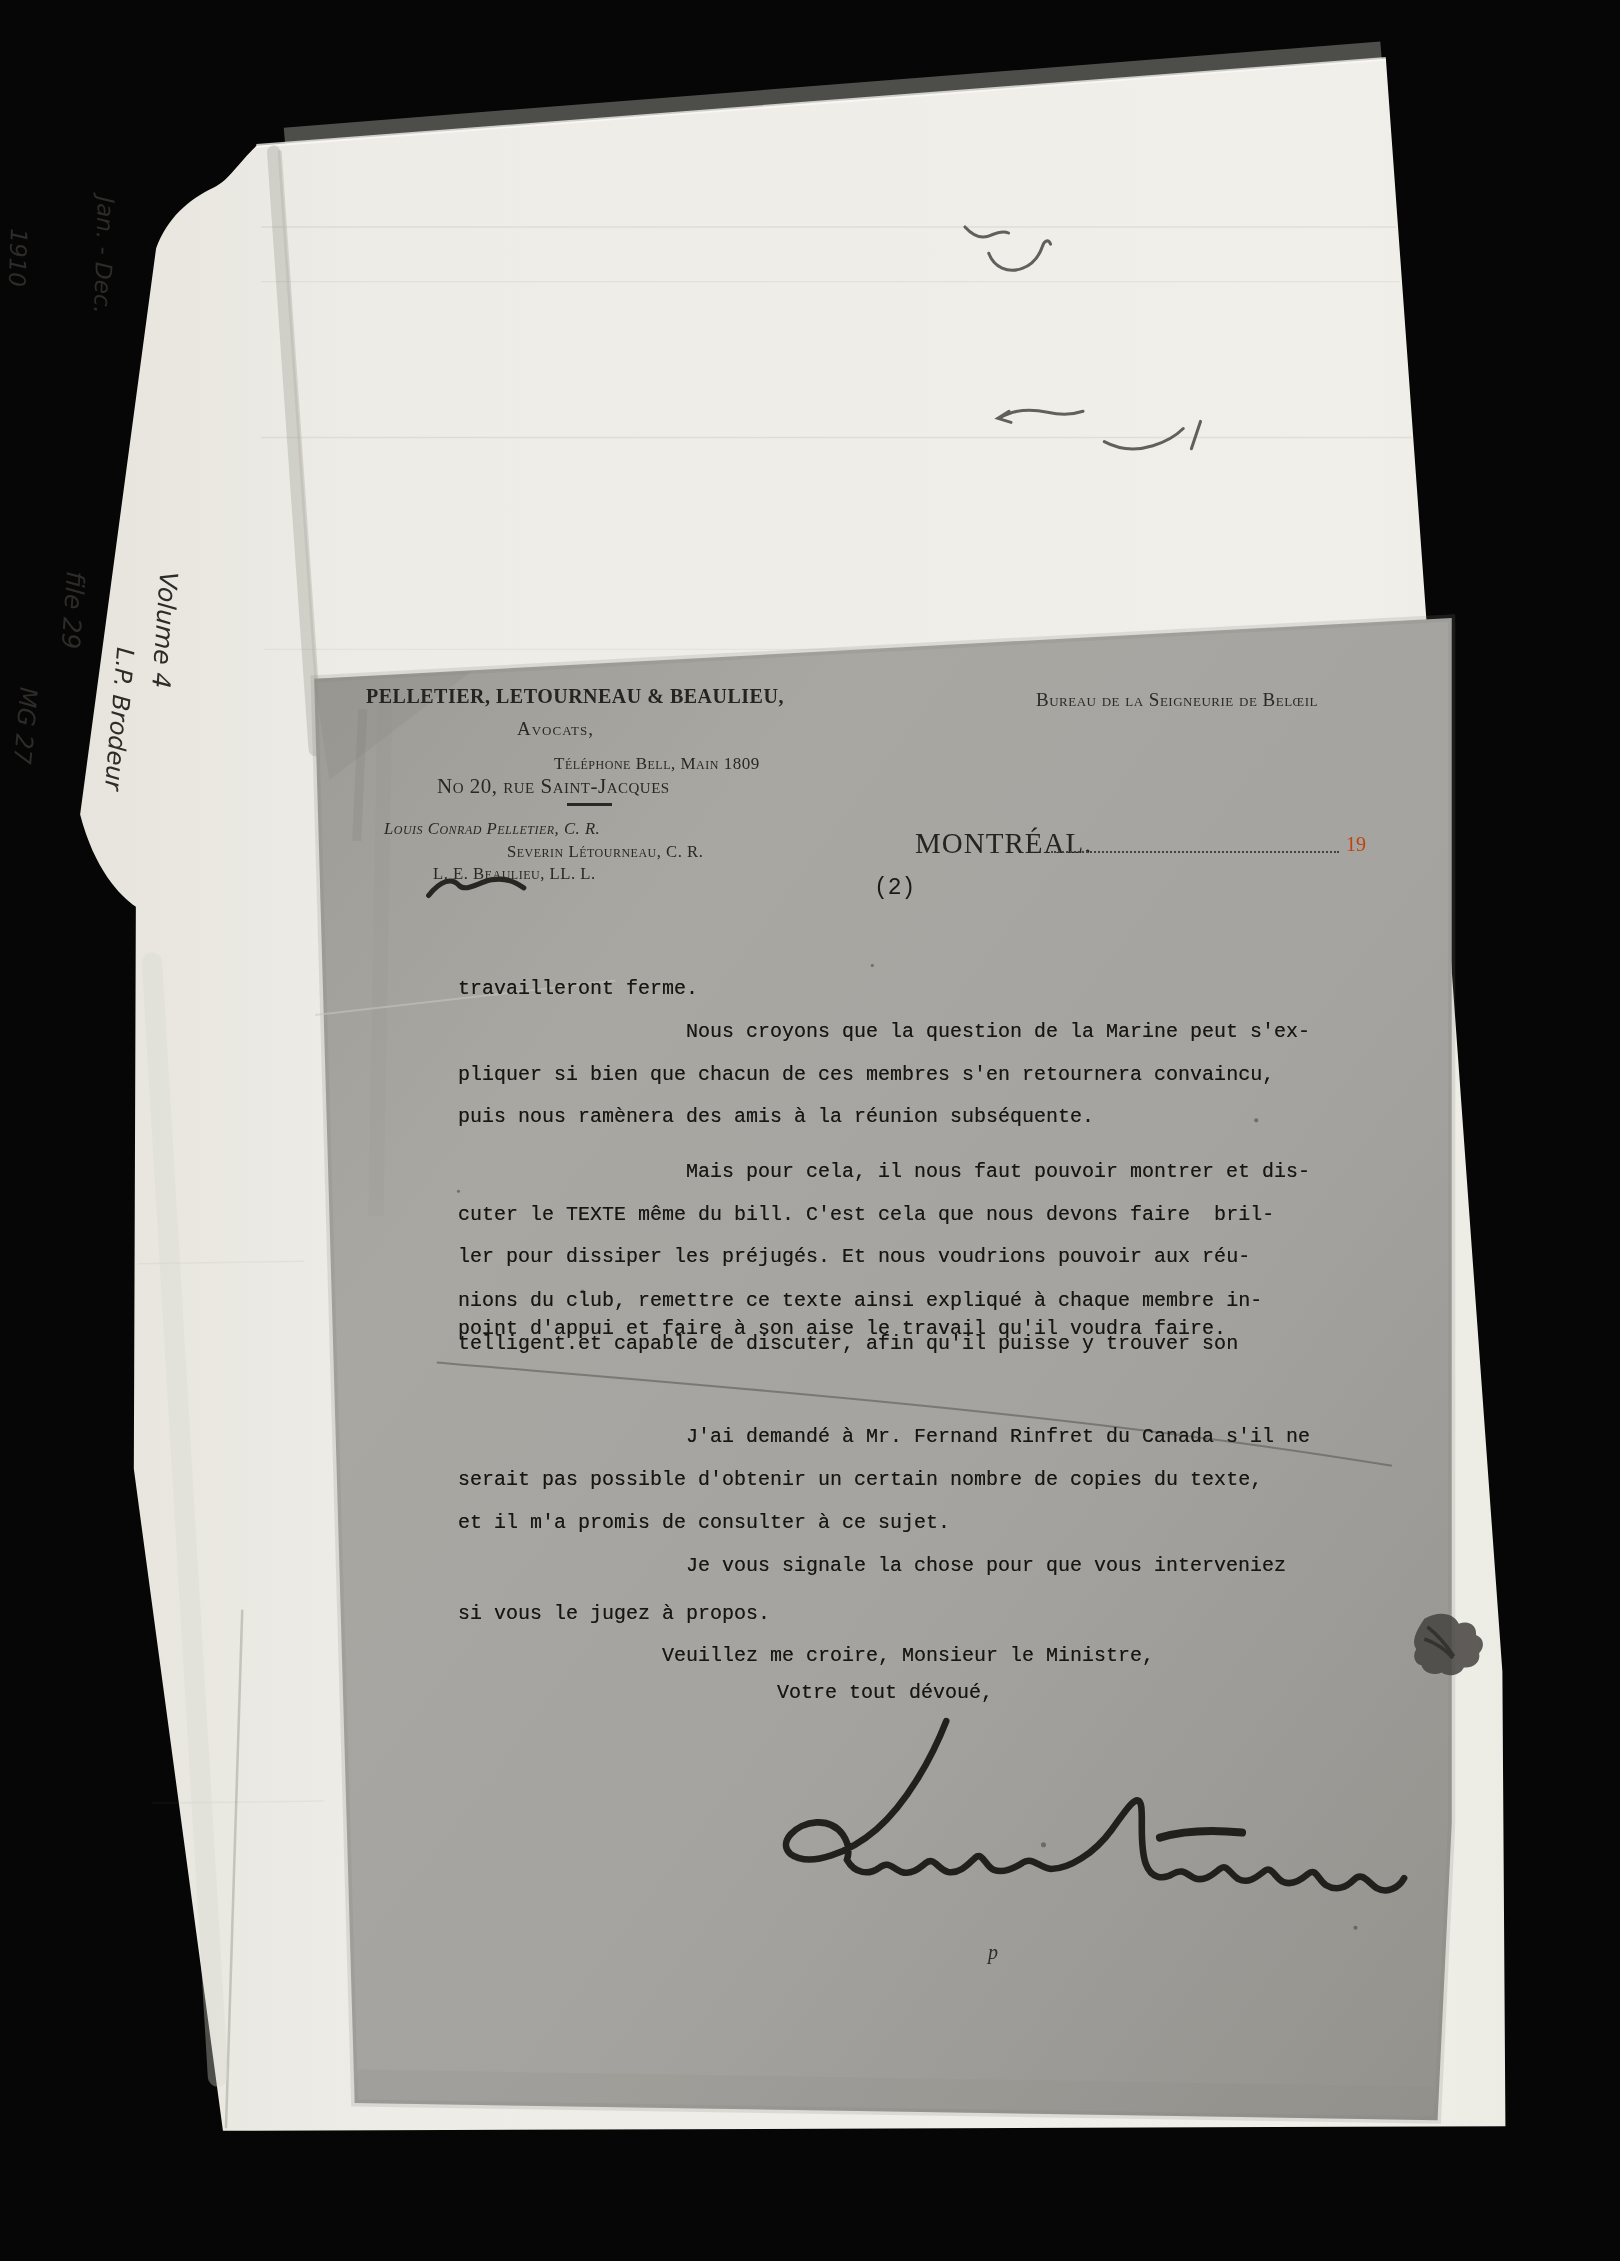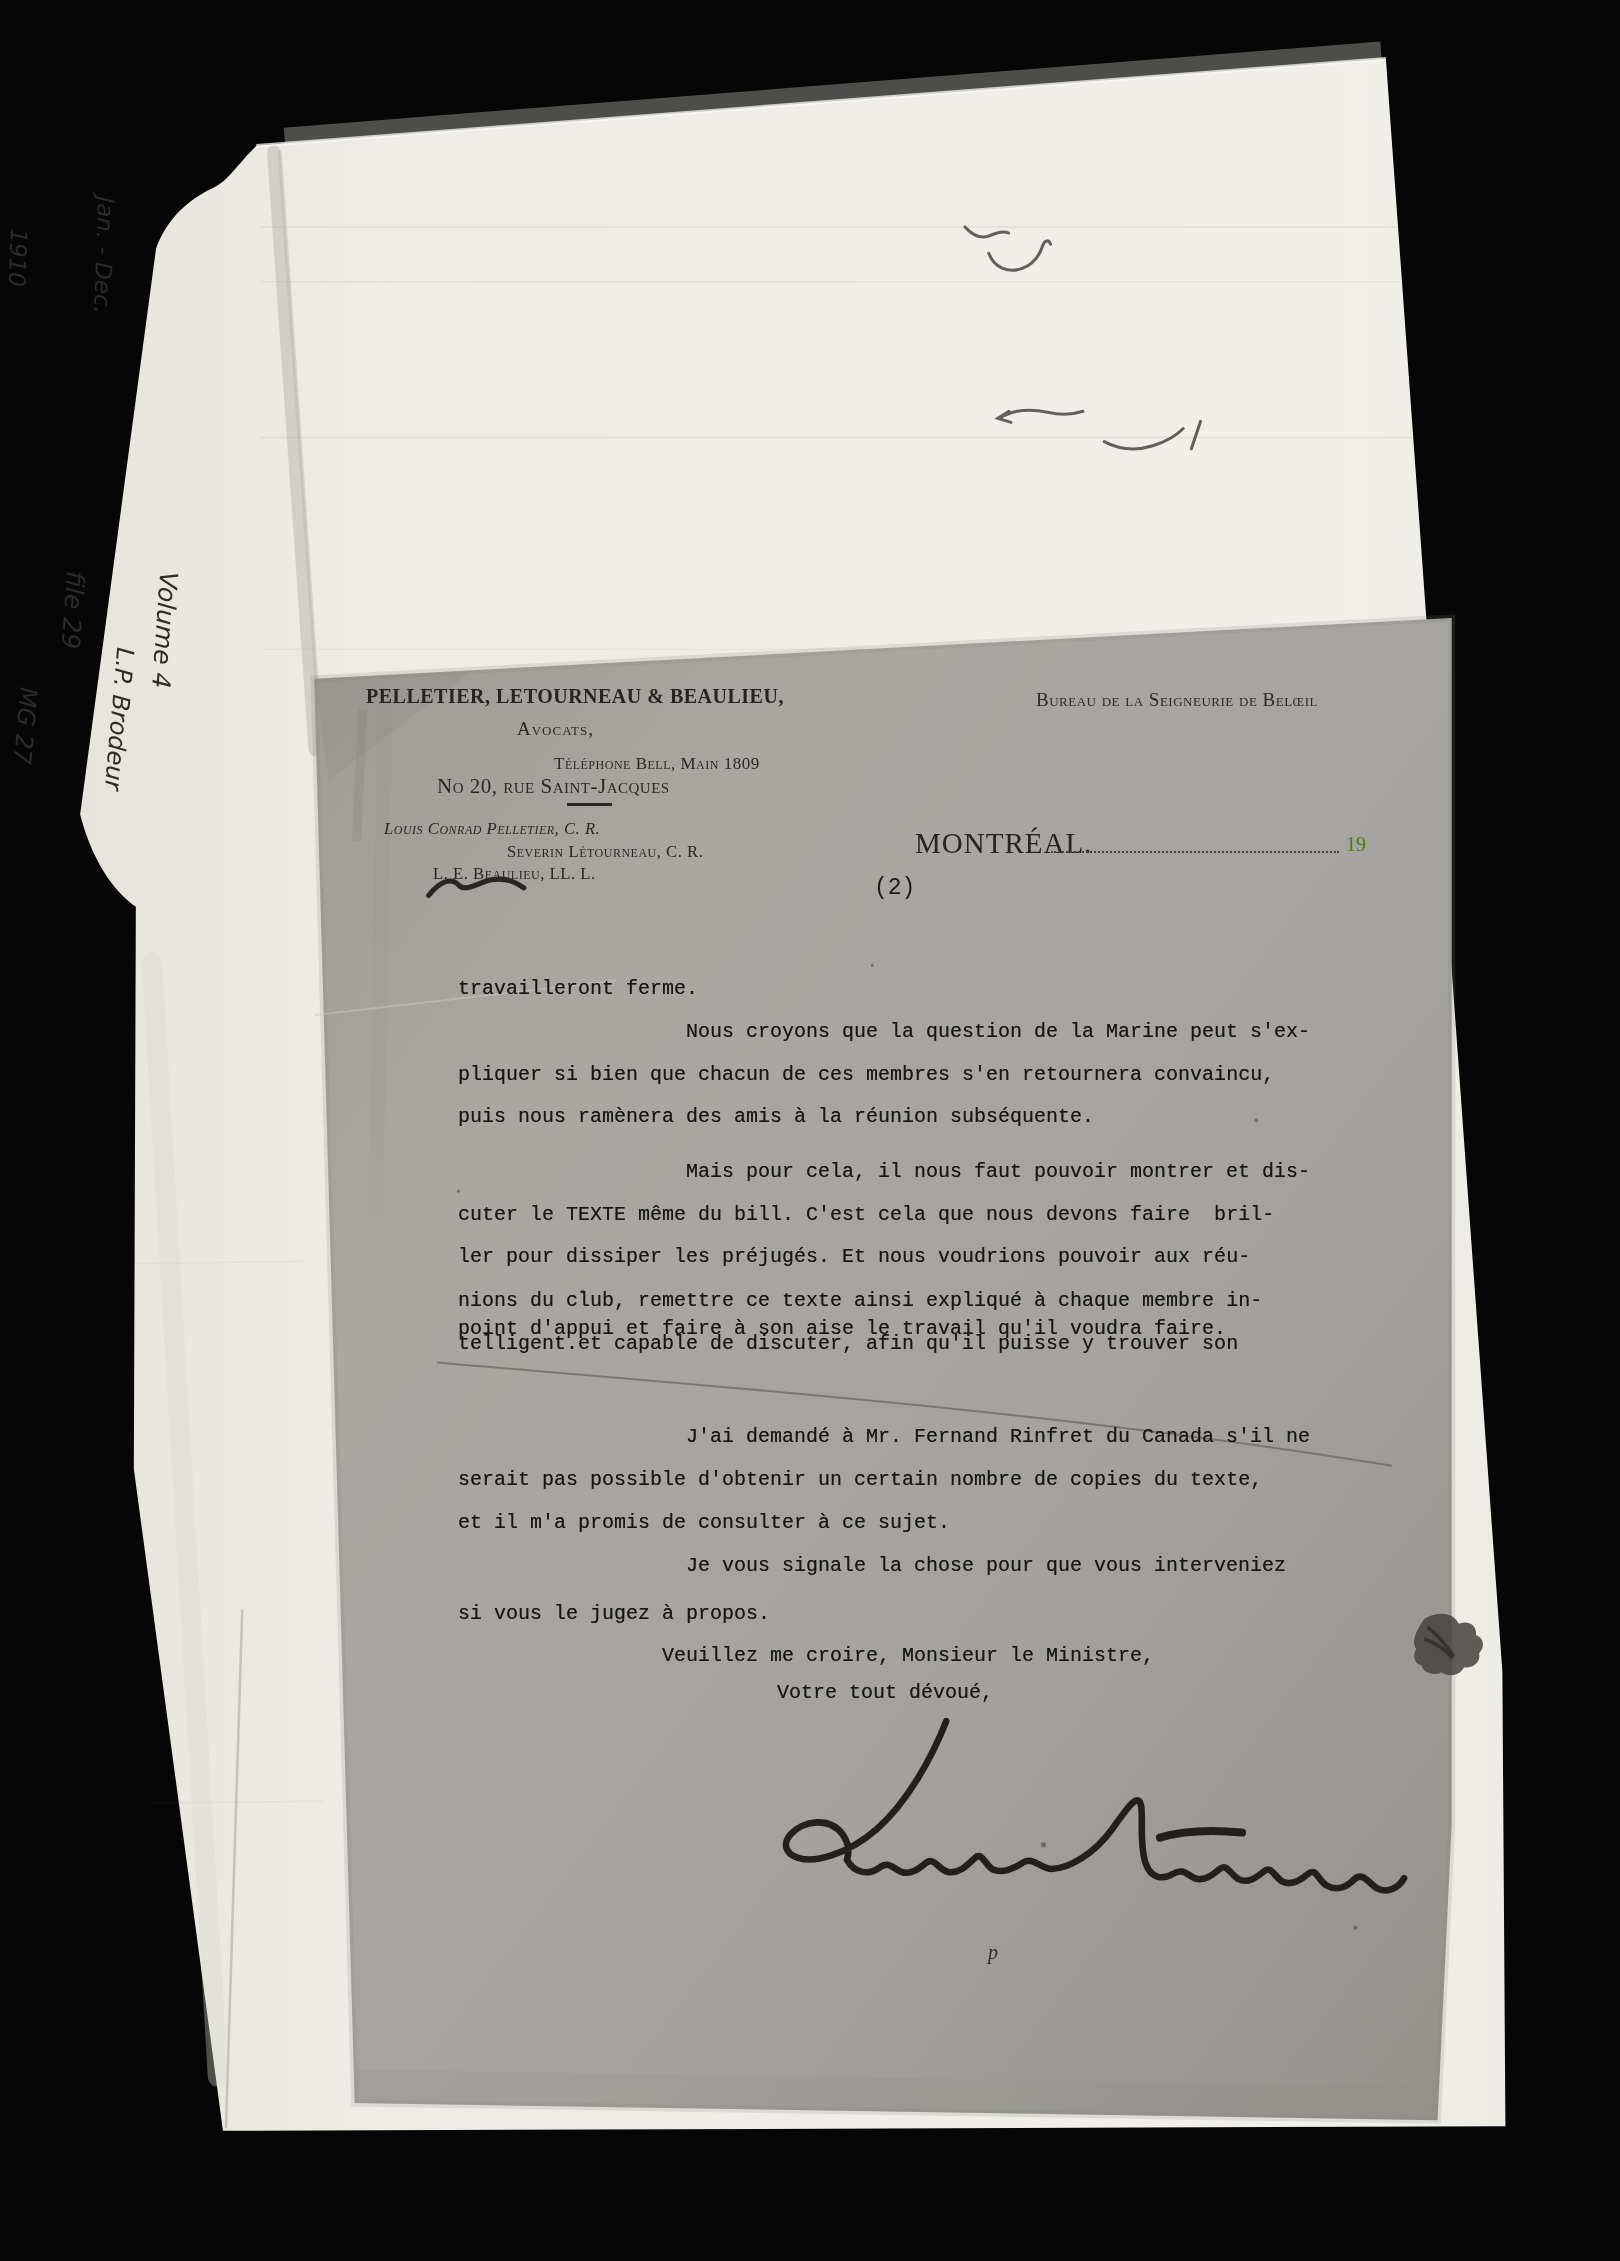--- a/index.html
+++ b/index.html
@@ -10,21 +10,21 @@
   
   .lh{color:#2a2824;}
   .firm{font-size:20px;font-weight:700;letter-spacing:0.5px;color:#262420;}
   .sc{font-variant:small-caps;}
   .avocats{font-size:19px;letter-spacing:1px;}
   .address{font-size:21px;letter-spacing:0.5px;margin-top:32px;}
   .phone{font-size:17px;letter-spacing:0.5px;}
   .partner{font-size:16.7px;letter-spacing:0.5px;}
   .bureau{font-size:19px;letter-spacing:0.5px;color:#2c2a26;}
   .mtl{font-size:29px;letter-spacing:1px;color:#262420;}
-  .yr{font-size:20px;color:#4d7c0f;}
+  .yr{font-size:20px;color:#c2410c;}
   .divider{background:#2a2826;}
   .dotline{border-bottom:2.5px dotted #45433e;}
   
   .tw{font-family:"Liberation Mono", monospace;font-size:20px;color:#171613;
       text-shadow:0 0 0.5px rgba(25,24,20,.65);}
   .pagenum{font-family:"Liberation Mono", monospace;font-size:23px;color:#1b1a17;}
   
   .tab-note{position:absolute;transform-origin:0 0;
             font-family:"DejaVu Sans", sans-serif;font-style:italic;
             color:#2e2c28;white-space:pre;}

